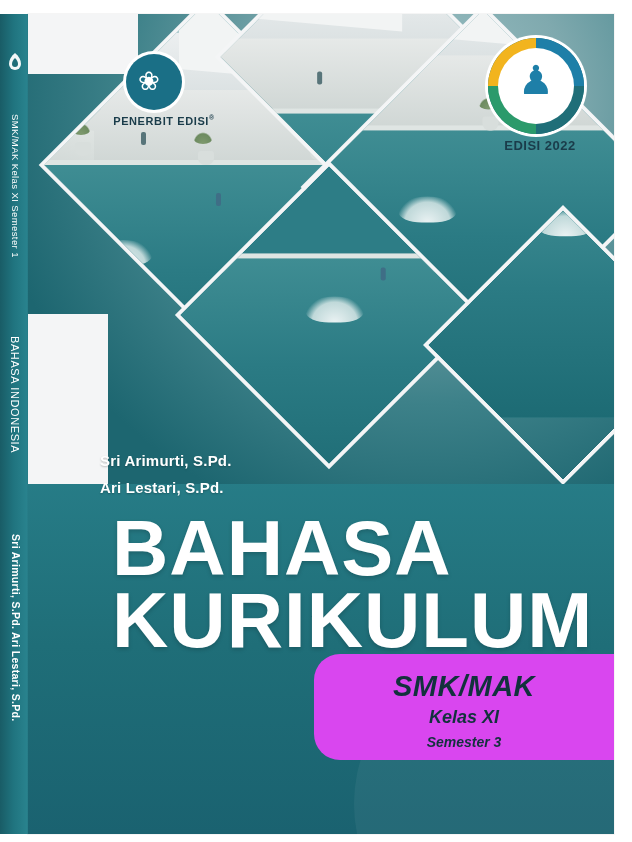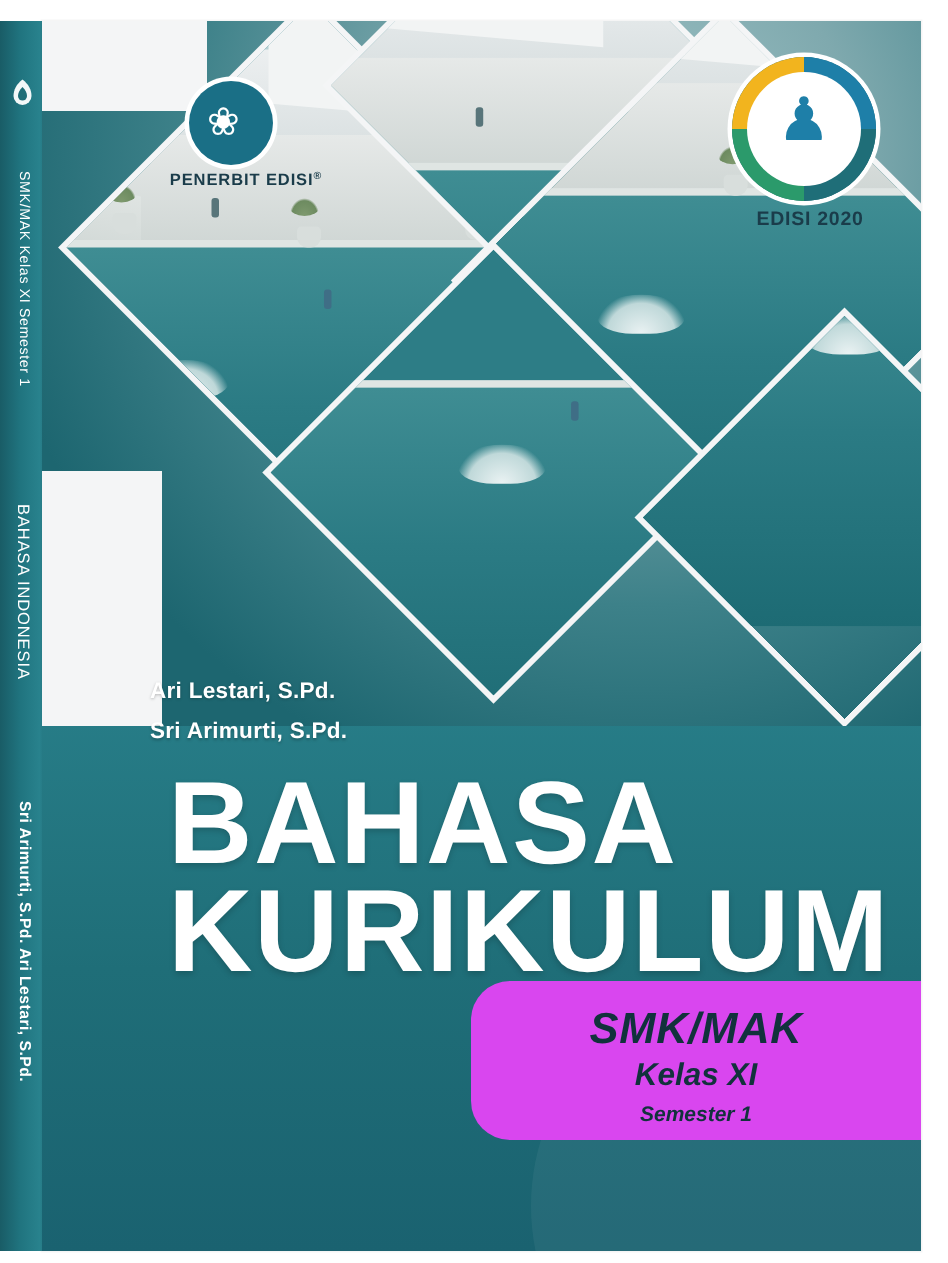--- a/index.html
+++ b/index.html
@@ -359,21 +359,21 @@
     font-style: italic;
   }
   .tag .t1 {
     font-size: 29px;
     font-weight: bold;
     color: #12323c;
     line-height: 32px;
     letter-spacing: 0.5px;
   }
   .tag .t2 {
-    font-size: 21px;
+    font-size: 18px;
     font-weight: bold;
     color: #12323c;
     line-height: 30px;
   }
   .tag .t3 {
     font-size: 14px;
     font-weight: bold;
     color: #12323c;
     margin-top: 2px;
   }
@@ -509,34 +509,34 @@
       <div class="seal">
         <div class="seal-ring">
           <div class="quad-y"></div>
           <div class="quad-b"></div>
           <div class="quad-g"></div>
           <div class="quad-r"></div>
           <div class="seal-core"></div>
           <div class="seal-figure">♟</div>
           <div class="seal-label">KURIKULUM 2013</div>
         </div>
-        <div class="edisi">EDISI 2020</div>
+        <div class="edisi">EDISI 2022</div>
       </div>
 
       <div class="authors">
+        <div>Sri Arimurti, S.Pd.</div>
         <div>Ari Lestari, S.Pd.</div>
-        <div>Sri Arimurti, S.Pd.</div>
       </div>
 
       <div class="title-block">
         <div class="title-line">BAHASA</div>
         <div class="title-line">KURIKULUM</div>
       </div>
 
       <div class="tag">
         <div class="t1">SMK/MAK</div>
         <div class="t2">Kelas XI</div>
-        <div class="t3">Semester 1</div>
+        <div class="t3">Semester 3</div>
       </div>
 
     </div>
   </div>
 </div>
 
 </body></html>

